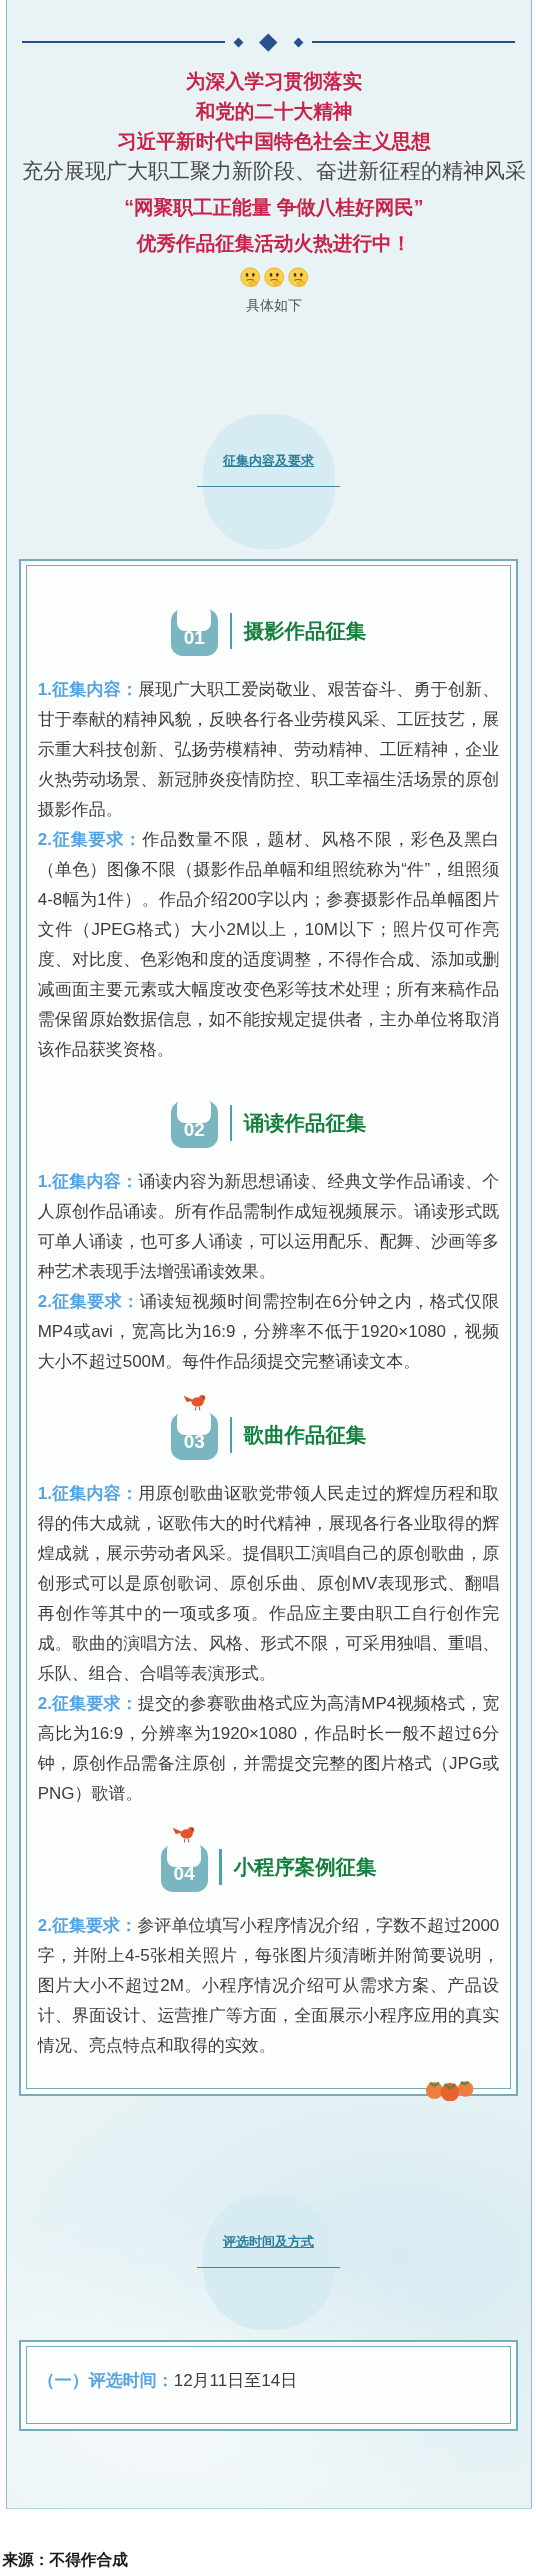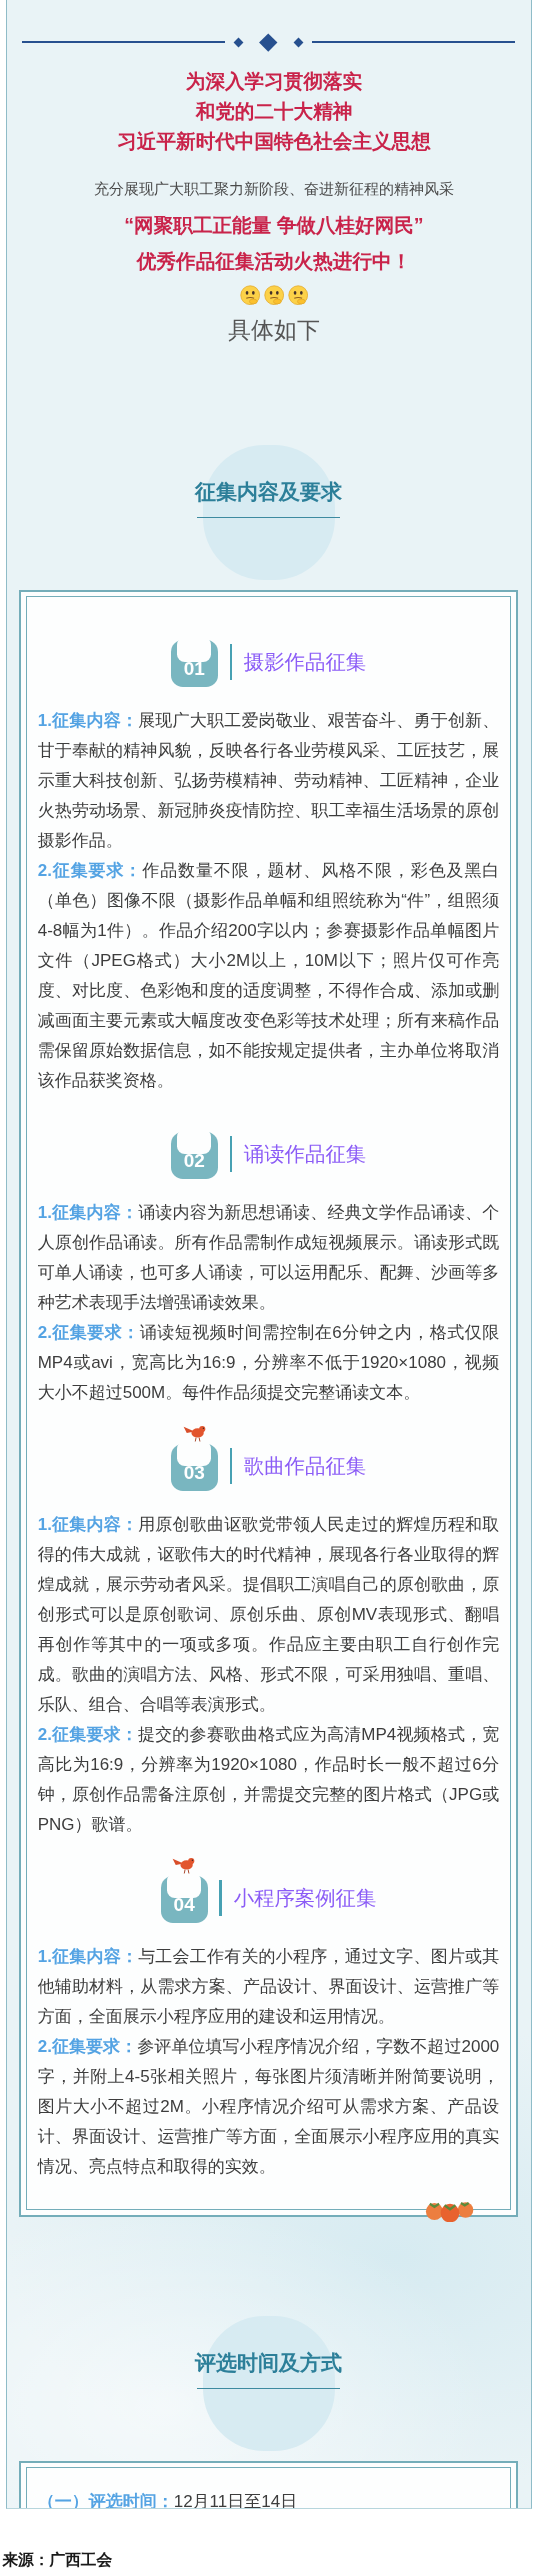--- a/index.html
+++ b/index.html
@@ -20,47 +20,47 @@
   }
   
   .divider { display:flex; align-items:center; margin:0 15.7px 17px; }
   .divider .line { flex:1; height:1.6px; background:#27508f; }
   .divider .dia { background:#27508f; transform:rotate(45deg); margin:0 9.4px; }
   .dia.small { width:7px; height:7px; }
   .dia.big { width:12.5px; height:12.5px; margin:0 11px; }
   
   .intro { text-align:center;padding-left:11px; }
   .red-line { color:#c9234a; font-weight:700; font-size:19.6px; line-height:30px; }
-  .gray-line { color:#4a4a4a; font-size:15px; line-height:27px; margin-top:19px; }
+  .gray-line { color:#4a4a4a; font-size:21px; line-height:27px; margin-top:1px; }
   .year-line, .slogan-line, .status-line { color:#c9234a; font-weight:700; font-size:19.6px; line-height:25px; margin-top:11px; }
   .emoji-row { margin-top:11px; line-height:20.4px; }
-  .detail-line { color:#555; font-size:23px; margin-top:9.4px; }
+  .detail-line { color:#555; font-size:14px; margin-top:9.4px; }
   
   .sec-header { text-align:center; position:relative; margin-top:132px; height:67px; }
   .sec-header .blob {
     position:absolute; left:50%; top:-33px; transform:translateX(-50%);
     width:132px; height:135px; border-radius:46%; background:#d7ebf2;
   }
-  .sec-header .txt { position:relative; color:#2c7f99; font-weight:700; font-size:21px; line-height:28px; }
+  .sec-header .txt { position:relative; color:#2c7f99; font-weight:700; font-size:13px; line-height:28px;text-decoration:underline; }
   .sec-header .underline { position:relative; width:143px; height:0.8px; background:#3d8aa0; margin:11px auto 0; }
   
   .panel { margin:45px 12.5px 0; border:2.4px solid #74adb9; background:#fdfefe; padding:4.7px; position:relative; }
   .panel-inner { border:0.8px solid #74adb9; background:#fdfefe; padding:19px 11px 27px; }
   .para { font-size:17px; line-height:30px; color:#3d3d3d; text-align:justify; }
   .lbl { color:#54a3e3; font-weight:700; }
   
   .badge-row { display:flex; align-items:center; justify-content:center; margin:33px 0 19px; }
   .badge-row.first { margin-top:20.4px; }
   .badge { position:relative; width:47px; height:50px; }
   .badge-back { position:absolute; left:0; top:3.1px; width:47px; height:47px; background:#79b6c0; border-radius:11.8px; }
   .badge-tab { position:absolute; left:6.3px; top:0px; width:34px; height:25px; background:#fdfefe; border-radius:7.8px; }
   .badge-num { position:absolute; left:0; bottom:7px; width:100%; text-align:center; color:#ffffff; font-weight:700; font-size:19px; }
   .badge-bird { position:absolute; left:7.8px; top:-19px; }
   .vbar { width:2.4px; height:36px; background:#47a1b3; margin:0 11.8px; }
-  .badge-title { color:#8b5cf6; font-weight:400; font-size:20.4px; }
+  .badge-title { color:#15803d; font-weight:700; font-size:20.4px; }
   
   .panel .line-para { font-size:17px; line-height:30px; color:#3d3d3d; text-align:justify; }
   .persimmons { position:absolute; right:38px; bottom:-7.8px; }
   .source-line { position:absolute; left:2.4px; bottom:4.7px; font-size:15.7px; font-weight:700; color:#1a1a1a; }
   svg { vertical-align:middle; }
 </style>
 </head>
 <body>
 
 <div class="page-column">
@@ -167,21 +167,20 @@
               <ellipse cx="24" cy="14" rx="8" ry="6" fill="#e2552e"></ellipse>
               <circle cx="30" cy="9" r="4" fill="#e2552e"></circle>
               <circle cx="31.5" cy="8" r="0.9" fill="#3a2420"></circle>
               <path d="M22 20 l-1 5 M26 20 l1 5" stroke="#a53b1e" stroke-width="1.2"></path>
             </svg>
           <span class="badge-num">04</span>
         </span>
         <span class="vbar"></span>
         <span class="badge-title">小程序案例征集</span>
       </div>
-      <div class="para"><span class="lbl">1.征集内容：</span><span>与工会工作有关的小程序，通过文字、图片或其他辅助材料，从需求方案、产品设计、界面设计、运营推广等方面，全面展示小程序应用的建设和运用情况。</span></div>
       <div class="para"><span class="lbl">2.征集要求：</span><span>参评单位填写小程序情况介绍，字数不超过2000字，并附上4-5张相关照片，每张图片须清晰并附简要说明，图片大小不超过2M。小程序情况介绍可从需求方案、产品设计、界面设计、运营推广等方面，全面展示小程序应用的真实情况、亮点特点和取得的实效。</span></div>
 
     </div>
     <svg class="persimmons" width="56" height="23.5" viewBox="0 0 72 30">
         <circle cx="16" cy="16" r="11" fill="#ec7e3f"></circle>
         <circle cx="56" cy="14" r="10" fill="#ec7e3f"></circle>
         <circle cx="36" cy="18" r="12" fill="#e8622e"></circle>
         <path d="M10 6 l6 4 6-4 M50 5 l5 3 5-3 M29 8 l7 5 7-5" stroke="#5c8a3a" stroke-width="3" fill="none"></path>
       </svg>
   </div>
@@ -195,14 +194,14 @@
   <div class="panel">
     <div class="panel-inner">
       <div class="line-para"><span class="lbl">（一）评选时间：</span><span>12月11日至14日</span></div>
 
     </div>
 
   </div>
 
 </div>
 
-<div class="source-line">来源：广西工会</div>
+<div class="source-line">来源：不得作合成</div>
 
 
 </body></html>

